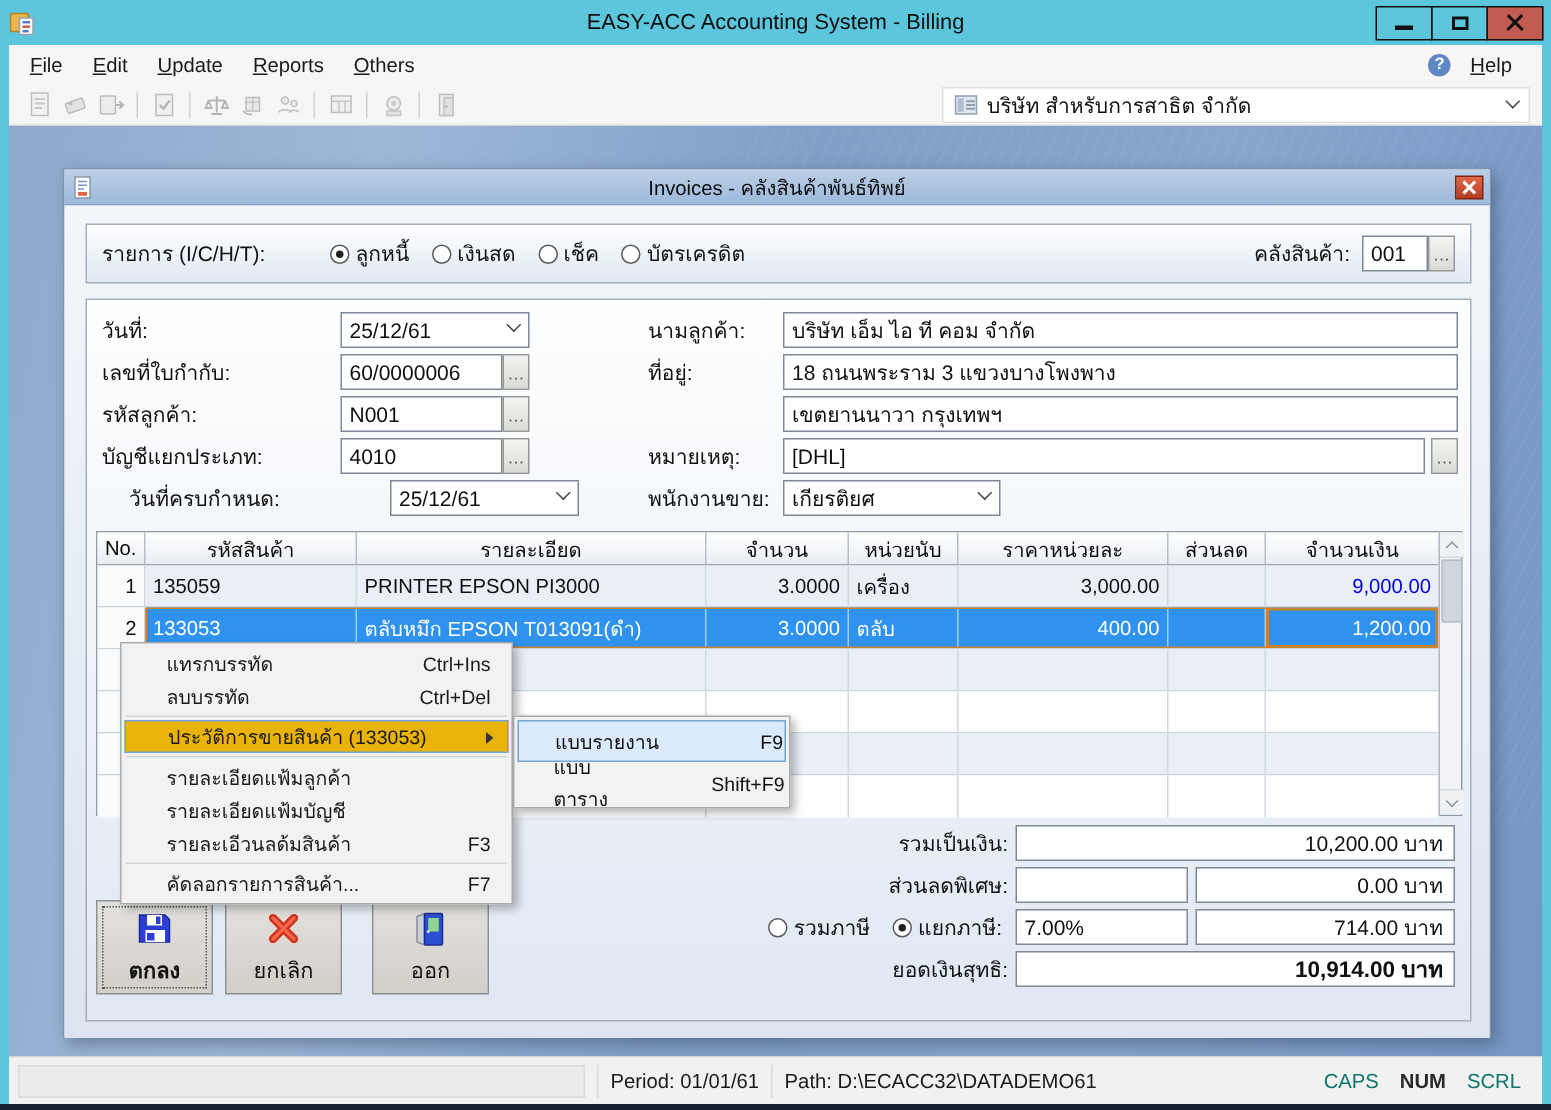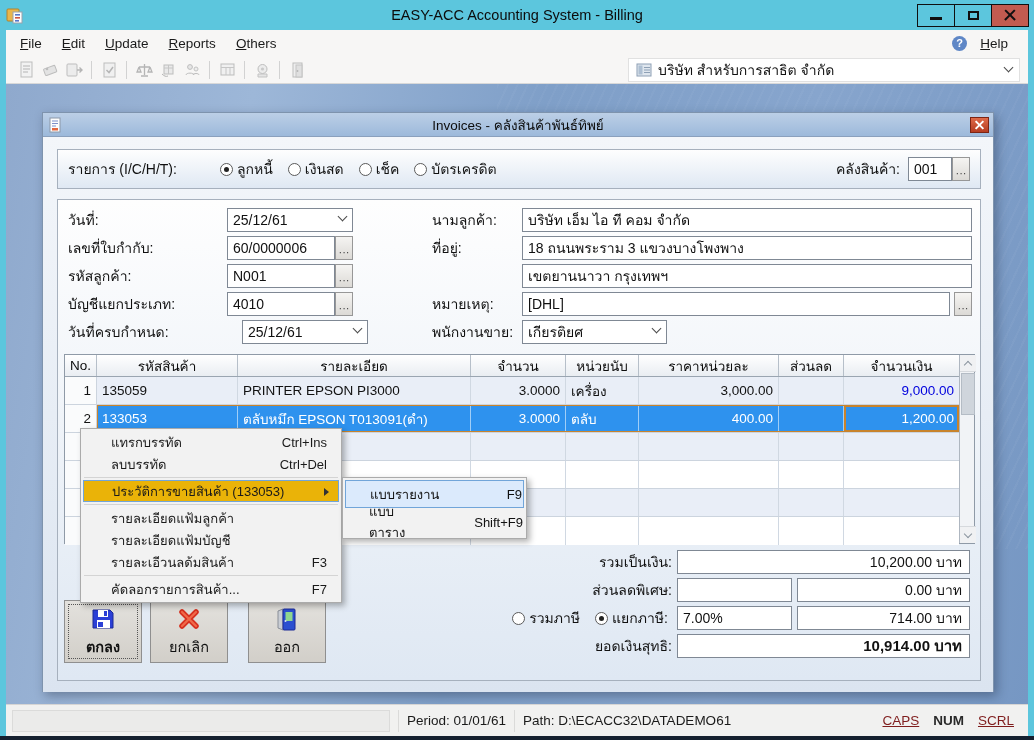--- a/index.html
+++ b/index.html
@@ -126,21 +126,21 @@
   .sub-menu { position:absolute; left:336px; top:393px; width:185px; background:#f2f2f2; border:1px solid #ababab; box-shadow:3px 3px 6px rgba(0,0,0,.3); padding:2px; z-index:41; }
   .smi { height:28px; display:flex; align-items:center; padding:0 1px 0 24px; font-size:13px;gap:43px; }
   .smi.hl { background:#dbeafc; border:1px solid #71a5d9; }
 
   
   .statusbar { height:32px; background:#f1f1f0; border-top:1px solid #d6d5d4; display:flex; align-items:center; font-size:13.5px; color:#1a1a1a; }
   .sb-box { margin-left:6px; width:378px; height:22px; background:#ebebea; border:1px solid #dbdbda; }
   .sb-div { width:1px; height:22px; background:#dadad9; margin:0 8px; }
   .sb-txt { white-space:nowrap; }
   .sb-right { margin-left:auto; display:flex; gap:14px; padding-right:14px; font-size:13.5px; }
-  .kbd.dim { color:#7f1d1d;text-decoration:underline; }
+  .kbd.dim { color:#0f766e; }
   .kbd.on { color:#2a2a2a; font-weight:bold; }
   .bottomdark { position:absolute; left:0; right:0; bottom:0; height:4px; background:#15202f; }
 
   svg { display:block; }
 </style>
 </head>
 <body>
 
 <div class="screen">
 
@@ -321,21 +321,21 @@
             <div class="frow" style="left:10px; top:64px; width:320px;">
               <span class="lbl" style="width:159px;">รหัสลูกค้า:</span>
               <input class="fld" style="width: 108px;" value="N001">
                 <span class="browse"></span>
             </div>
             <div class="frow" style="left:10px; top:92px; width:320px;">
               <span class="lbl" style="width:159px;">บัญชีแยกประเภท:</span>
               <input class="fld" style="width: 108px;" value="4010">
                 <span class="browse"></span>
             </div>
-            <div class="frow" style="left:10px; top:120px; width:300px;gap:24px;">
+            <div class="frow" style="left:28px; top:120px; width:300px;gap:24px;">
               <span class="lbl" style="width:159px;">วันที่ครบกำหนด:</span>
               <span class="ddfld"><input class="fld dd-in" style="width: 126px;" value="25/12/61"><i class="caret"></i></span>
             </div>
 
             <div class="frow" style="left:374px; top:8px; width:545px;">
               <span class="lbl" style="width:90px;">นามลูกค้า:</span>
               <input class="fld" style="width: 450px;" value="บริษัท เอ็ม ไอ ที คอม จำกัด">
             </div>
             <div class="frow" style="left:374px; top:36px; width:545px;">
               <span class="lbl" style="width:90px;">ที่อยู่:</span>

